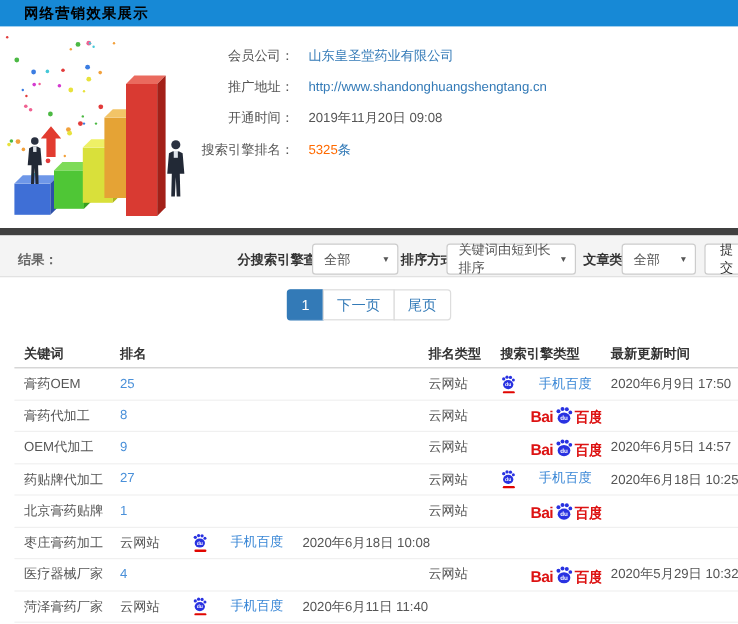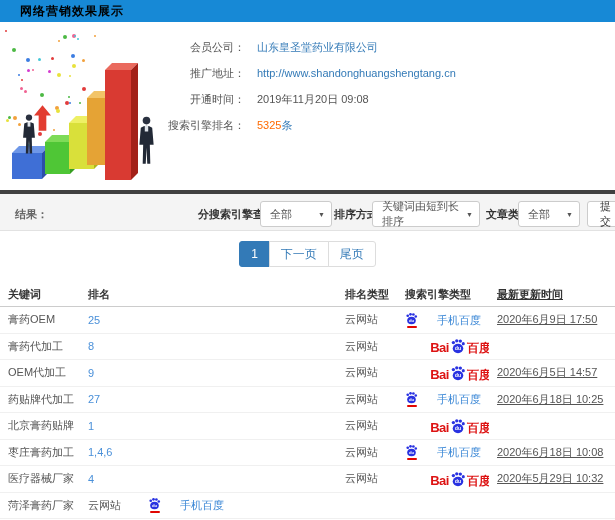--- a/index.html
+++ b/index.html
@@ -42,21 +42,21 @@
   .info-row .lbl{display:inline-block;width:245px;text-align:right;color:#555;font-weight:normal;}
   .info-row .val{margin-left:12px;color:#555;}
   .info-row .val.link{color:#337ab7;text-decoration:none;cursor:pointer;}
   .info-row .val.orange{color:#ff6a00;}
   .info-row .suffix{color:#337ab7;}
   .r0{top:8px}.r1{top:34px}.r2{top:60px}.r3{top:86px}
 
   
   .filterbar{
     position:absolute;left:0;top:190px;width:100%;height:41px;box-sizing:border-box;
-    background:#f4f4f4;border-top:4px solid #404040;border-bottom:1px solid #e2e2e2;
+    background:#f4f4f4;border-top:6px solid #404040;border-bottom:1px solid #e2e2e2;
   }
   .filterbar .result-lbl{position:absolute;left:15px;top:13px;font-size:11px;font-weight:bold;color:#666;}
   .f-lbl{position:absolute;top:13px;font-size:11px;font-weight:bold;color:#333;}
   .lbl-engine{left:198px;} .lbl-sort{left:334px;} .lbl-article{left:486px;}
   .sel{
     position:absolute;top:7px;height:26px;box-sizing:border-box;
     background:#fff;border:1px solid #ccc;border-radius:3px;
     font-size:11px;color:#555;display:flex;align-items:center;
     padding:0 16px 0 9px;cursor:pointer;
   }
@@ -75,27 +75,27 @@
   .pager .pg{
     height:26px;box-sizing:border-box;padding:0 11px;display:flex;align-items:center;
     border:1px solid #ddd;background:#fff;color:#337ab7;font-size:12px;cursor:pointer;margin-left:-1px;
   }
   .pager .pg.active{background:#337ab7;border-color:#337ab7;color:#fff;}
   .pager .pg:first-child{border-radius:3px 0 0 3px;margin-left:0;}
   .pager .pg:last-child{border-radius:0 3px 3px 0;}
 
   
   .tbl{position:absolute;left:0;top:283px;width:100%;}
-  .tr{display:flex;align-items:center;box-sizing:border-box;}
+  .tr{display:flex;align-items:center;box-sizing:border-box;margin-left:12px;}
   .tr.head{height:24px;border-bottom:1px solid #ccc;font-weight:bold;color:#333;font-size:11px;}
   .tr.row{height:26.5px;border-bottom:1px solid #f0f0f0;font-size:11px;color:#555;}
   .td{box-sizing:border-box;padding-left:8px;overflow:hidden;white-space:nowrap;}
-  .c1{width:80px;} .c2{width:257px;} .c3{width:60px;} .c4{width:92px;display:flex;justify-content:center;padding-left:0;} .c5{flex:1;text-decoration:underline;}
+  .c1{width:80px;} .c2{width:257px;} .c3{width:60px;} .c4{width:92px;display:flex;justify-content:center;padding-left:0;} .c5{flex:1;}
   .rank-link{color:#4a90d9;cursor:pointer;}
-  .eng-mobile{display:inline-flex;align-items:flex-end;gap:19px;color:#3a87d6;font-size:11px;cursor:pointer;}
+  .eng-mobile{display:inline-flex;align-items:flex-start;gap:19px;color:#3a87d6;font-size:11px;cursor:pointer;}
   .paw-wrap{display:inline-flex;flex-direction:column;align-items:center;line-height:0;}
   .paw-wrap .red-line{width:10px;height:2px;background:#e10601;margin-top:1px;border-radius:1px;}
   .eng-baidu{display:inline-flex;align-items:flex-end;cursor:pointer;line-height:1;}
   .eng-baidu .bai{color:#dd1313;font-size:13px;font-weight:bold;letter-spacing:-.5px;padding-left:35px;}
   .eng-baidu .du-text{color:#dd1313;font-size:12px;font-weight:bold;margin-left:1px;}
   .eng-baidu svg{margin:0 0 0 1px;}
 </style>
 </head>
 <body>
 
@@ -334,21 +334,20 @@
               <ellipse cx="13" cy="17" rx="8.6" ry="7.6" fill="#2932e1"></ellipse>
               <text x="13" y="20" text-anchor="middle" font-size="8.5" font-weight="bold" fill="#fff" font-family="Liberation Sans,sans-serif">du</text>
             </svg>
             <b class="du-text">百度</b>
           </span>
         </div>
   </div>
 
   <div class="tr row">
     <div class="td c1">枣庄膏药加工</div>
-    <div class="td c2"><span class="rank-link">1,4,6</span></div>
     <div class="td c3">云网站</div>
     <div class="td c4">
           <span class="eng-mobile">
             <span class="paw-wrap">
               <svg width="13" height="13" viewBox="0 0 26 26">
                 <circle cx="5.5" cy="7.5" r="2.7" fill="#2932e1"></circle>
                 <circle cx="11" cy="4.6" r="2.7" fill="#2932e1"></circle>
                 <circle cx="16.8" cy="5" r="2.7" fill="#2932e1"></circle>
                 <circle cx="21.6" cy="9.2" r="2.5" fill="#2932e1"></circle>
                 <ellipse cx="13" cy="17" rx="8.6" ry="7.6" fill="#2932e1"></ellipse>
@@ -395,15 +394,16 @@
                 <circle cx="16.8" cy="5" r="2.7" fill="#2932e1"></circle>
                 <circle cx="21.6" cy="9.2" r="2.5" fill="#2932e1"></circle>
                 <ellipse cx="13" cy="17" rx="8.6" ry="7.6" fill="#2932e1"></ellipse>
                 <text x="13" y="20" text-anchor="middle" font-size="8.5" font-weight="bold" fill="#fff" font-family="Liberation Sans,sans-serif">du</text>
               </svg>
               <span class="red-line"></span>
             </span>
             <span>手机百度</span>
           </span>
         </div>
+    <div class="td c5">2020年6月11日 11:40</div>
   </div>
 </div>
 </div>
 
 </body></html>

